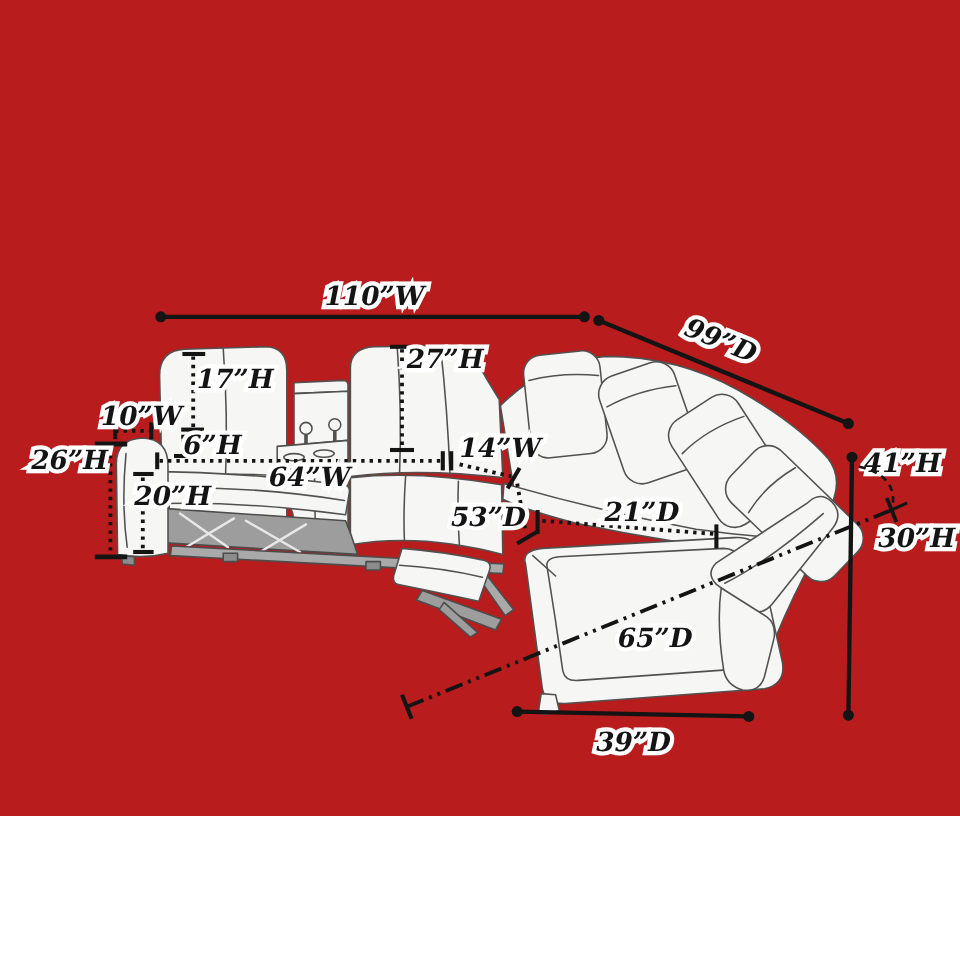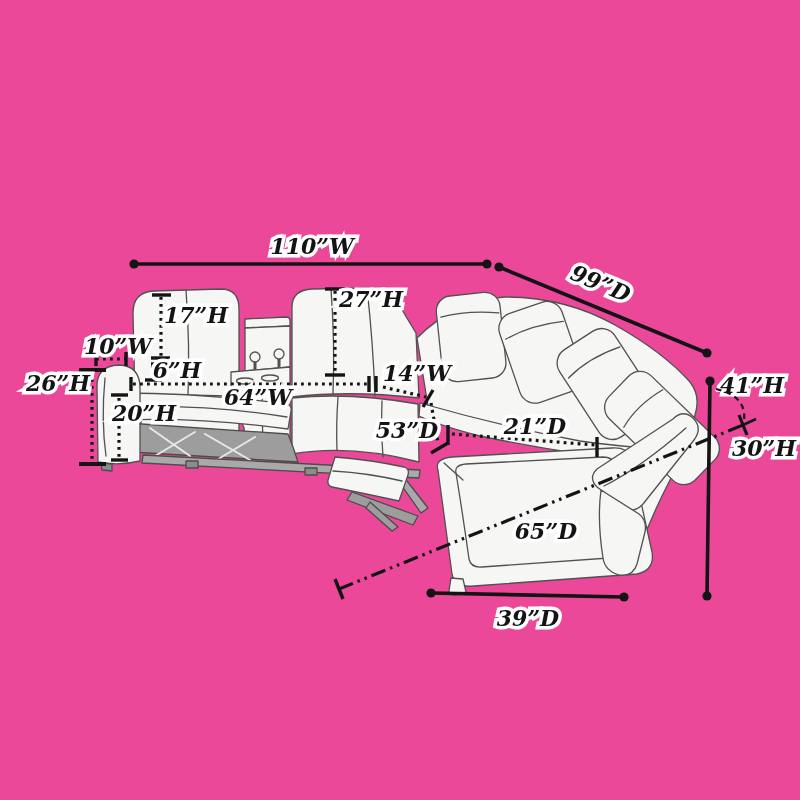--- a/index.html
+++ b/index.html
@@ -1,16 +1,16 @@
 <!DOCTYPE html>
 <html><head>
 <meta charset="utf-8">
 <style>
   html,body{margin:0;padding:0;background:#ffffff;}
-  .stage{position:relative;width:800px;height:800px;background:#ec4899;overflow:hidden;
+  .stage{position:relative;width:800px;height:680px;background:#b91c1c;overflow:hidden;
          font-family:"DejaVu Serif",serif;}
   svg{display:block;}
   .dim-label{
     font-family:"DejaVu Serif",serif;
     font-style:italic;
     font-weight:bold;
     font-size:22px;
     fill:#141414;
     stroke:#ffffff;
     stroke-width:7px;

